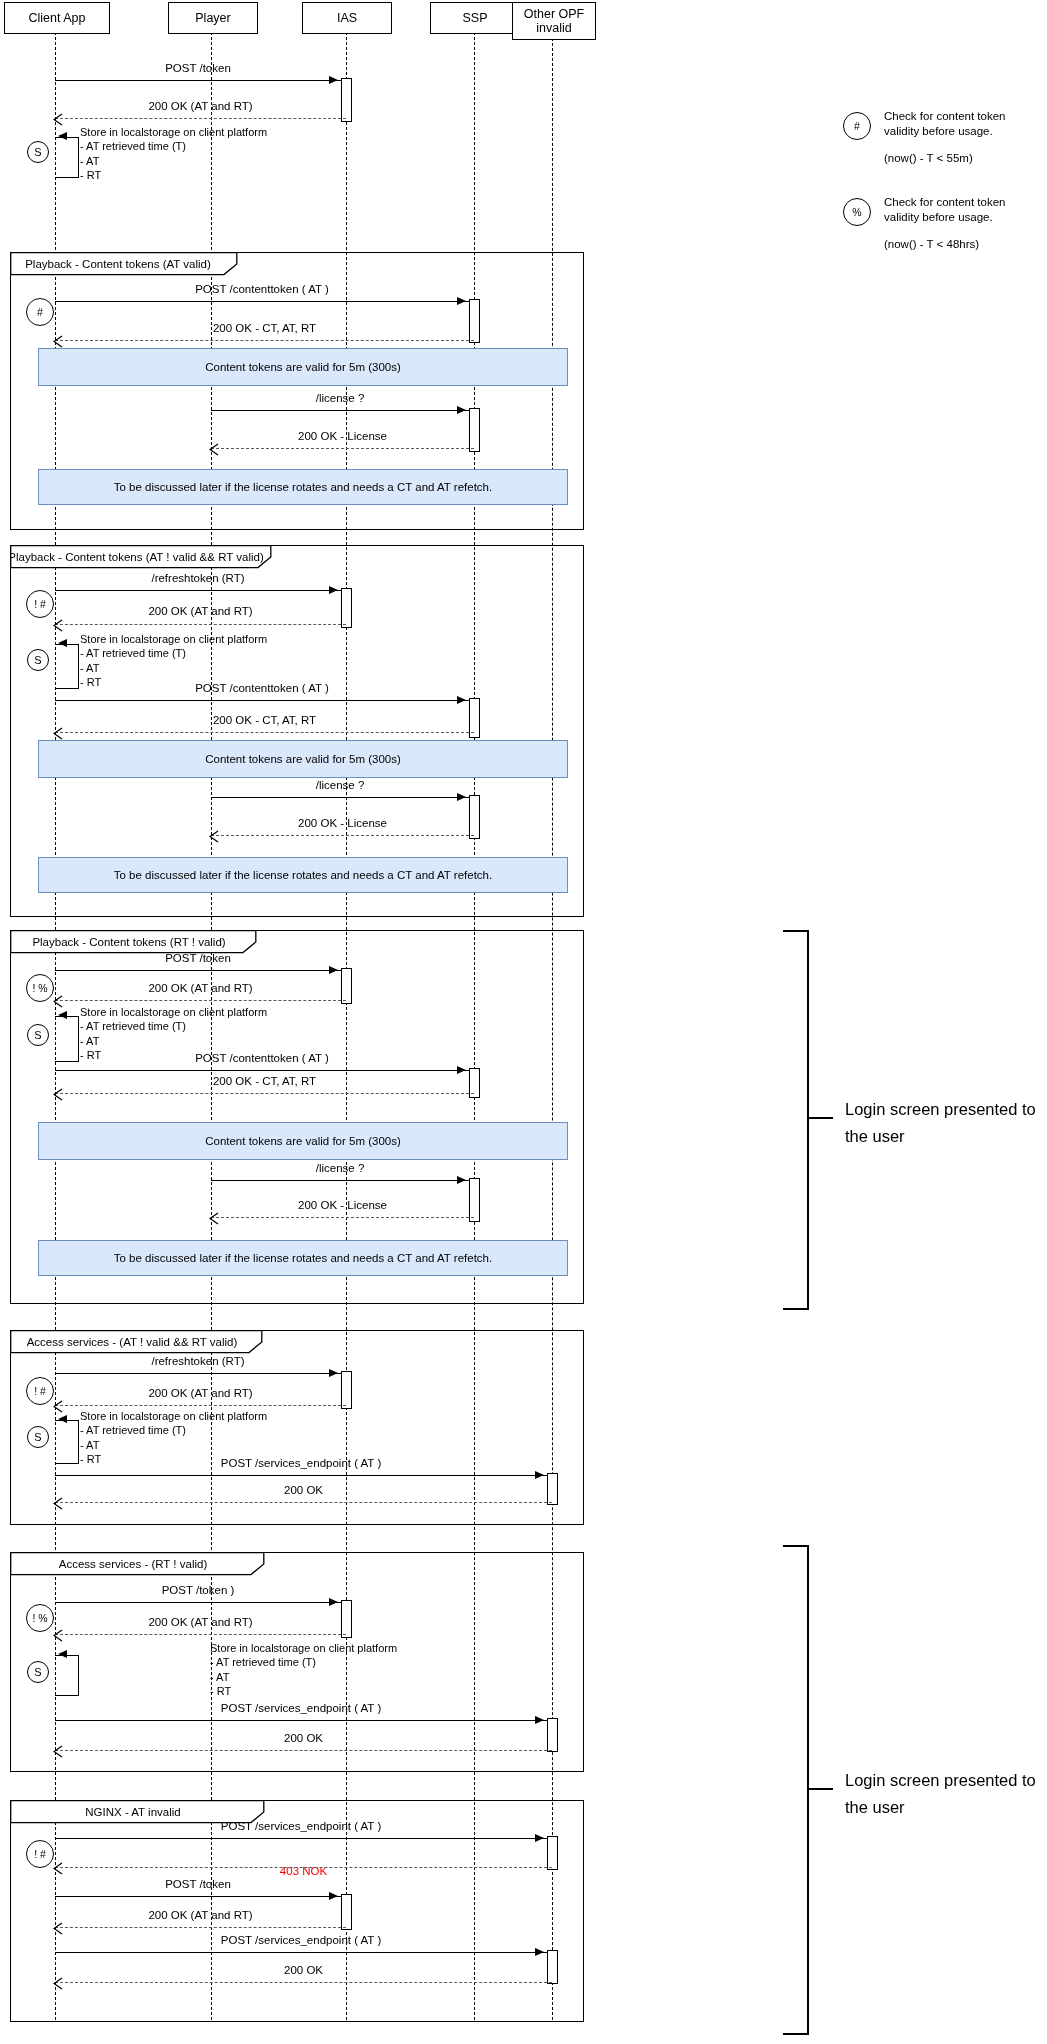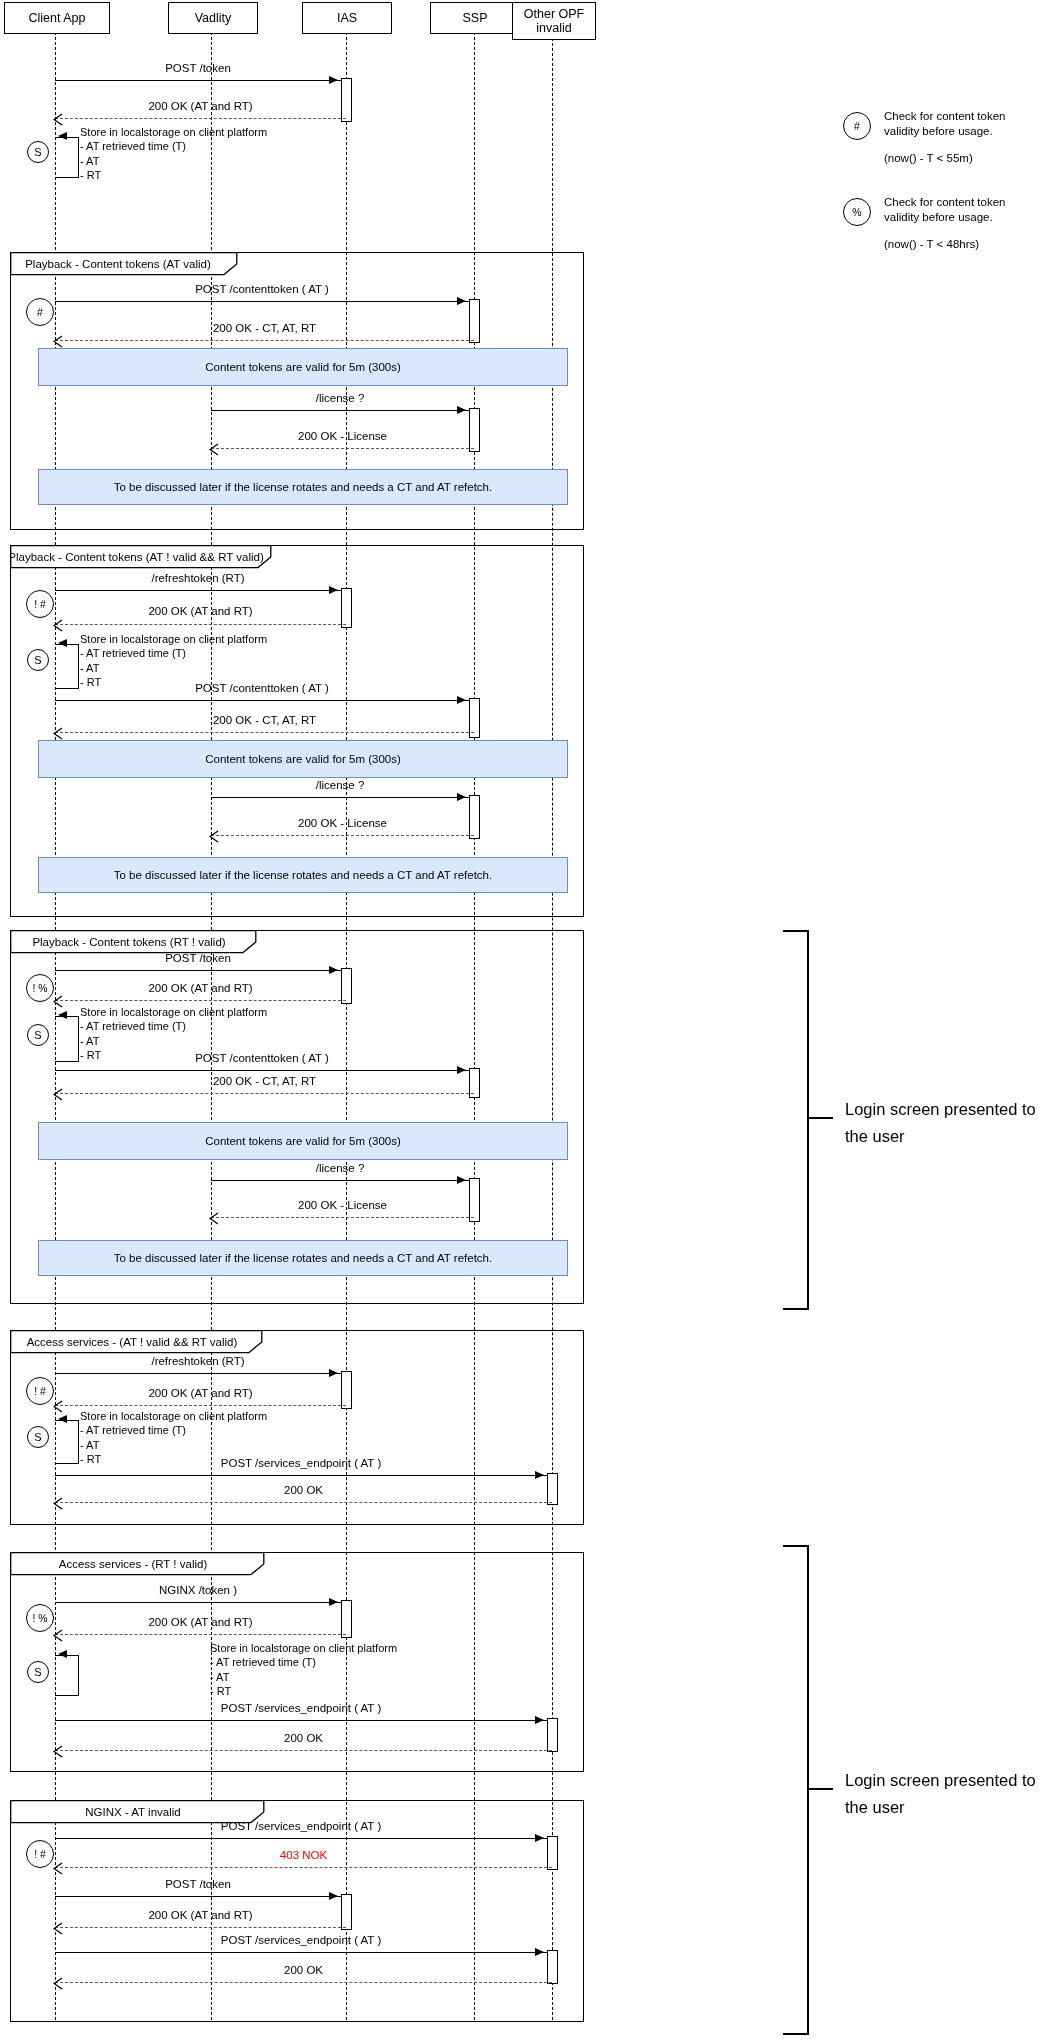--- a/index.html
+++ b/index.html
@@ -10,21 +10,21 @@
          justify-content:center;text-align:center;font-size:12.5px;line-height:14px;}
   .frame{position:absolute;border:1.4px solid #000;}
   .tab{position:absolute;}
   .tab text{font-family:"Liberation Sans","DejaVu Sans",sans-serif;font-size:11.5px;}
   .sl{position:absolute;height:0;border-top:1.4px solid #000;}
   .dl{position:absolute;height:0;border-top:1.4px dashed #595959;}
   .tri{position:absolute;right:-1px;top:-5.4px;width:0;height:0;border:4.4px solid transparent;
        border-left:9px solid #000;}
   .chv{position:absolute;left:-2px;top:-7px;width:10px;height:13px;}
   .mlabel{position:absolute;font-size:11.5px;text-align:center;white-space:nowrap;}
-  .err{color:var(--err,#ff0000);}
+  .err{color:var(--err,#ff0000);margin-top:16px;}
   .selfmsg{position:absolute;width:23px;border:1.4px solid #000;border-left:none;}
   .tri-l{position:absolute;left:-1px;top:-5.8px;width:0;height:0;border:4.4px solid transparent;
          border-right:9px solid #000;}
   .store{position:absolute;font-size:11px;line-height:14.4px;}
   .store div{white-space:nowrap;}
   .scircle{position:absolute;width:20px;height:20px;border:1.2px solid #000;border-radius:50%;
            background:#fff;display:flex;align-items:center;justify-content:center;font-size:11px;}
   .mcircle{position:absolute;width:26px;height:26px;border:1.2px solid #000;border-radius:50%;
            background:#fff;display:flex;align-items:center;justify-content:center;font-size:10.5px;
            white-space:nowrap;}
@@ -45,21 +45,21 @@
   <div class="lifeline" style="left:55px;top:32px;height:1988px"></div>
   <div class="lifeline" style="left:211px;top:32px;height:1988px"></div>
   <div class="lifeline" style="left:346px;top:32px;height:1988px"></div>
   <div class="lifeline" style="left:474px;top:32px;height:1988px"></div>
   <div class="lifeline" style="left:552px;top:38px;height:1982px"></div>
 
   <div class="actor" style="left:4px;top:2px;width:104px;height:30px">
       <span>Client App</span>
     </div>
   <div class="actor" style="left:168px;top:2px;width:88px;height:30px">
-      <span>Vadlity</span>
+      <span>Player</span>
     </div>
   <div class="actor" style="left:302px;top:2px;width:88px;height:30px">
       <span>IAS</span>
     </div>
   <div class="actor" style="left:430px;top:2px;width:88px;height:30px">
       <span>SSP</span>
     </div>
   <div class="actor" style="left:512px;top:2px;width:82px;height:36px">
       <span>Other OPF invalid</span>
     </div>
@@ -273,21 +273,21 @@
       <span class="chv"><svg viewBox="0 0 10 13" width="10" height="13">
           <path d="M9 1 L1 6.5 L9 12" fill="none" stroke="#000" stroke-width="1.3"></path>
         </svg></span>
     </div>
 
   <div class="frame" style="left:10px;top:1552px;width:572px;height:218px"></div>
   <svg class="tab" style="left:10px;top:1552px" width="255" height="24">
     <path d="M0.7 0.7 H253.8 V12 L241 22.6 H0.7 Z" fill="#fff" stroke="#000" stroke-width="1.3"></path>
     <text x="123" y="16" text-anchor="middle">Access services - (RT ! valid)</text>
   </svg>
-  <div class="mlabel" style="left:55px;top:1584px;width:286px">NGINX /token )</div>
+  <div class="mlabel" style="left:55px;top:1584px;width:286px">POST /token )</div>
   <div class="sl" style="left:55px;top:1602px;width:286px">
       <span class="tri"></span>
     </div>
   <div class="activation" style="left:341px;top:1600px;height:36px"></div>
   <div class="mcircle" style="left:26px;top:1604px">! %</div>
   <div class="mlabel" style="left:55px;top:1616px;width:291px">200 OK (AT and RT)</div>
   <div class="dl" style="left:55px;top:1634px;width:291px">
       <span class="chv"><svg viewBox="0 0 10 13" width="10" height="13">
           <path d="M9 1 L1 6.5 L9 12" fill="none" stroke="#000" stroke-width="1.3"></path>
         </svg></span>

